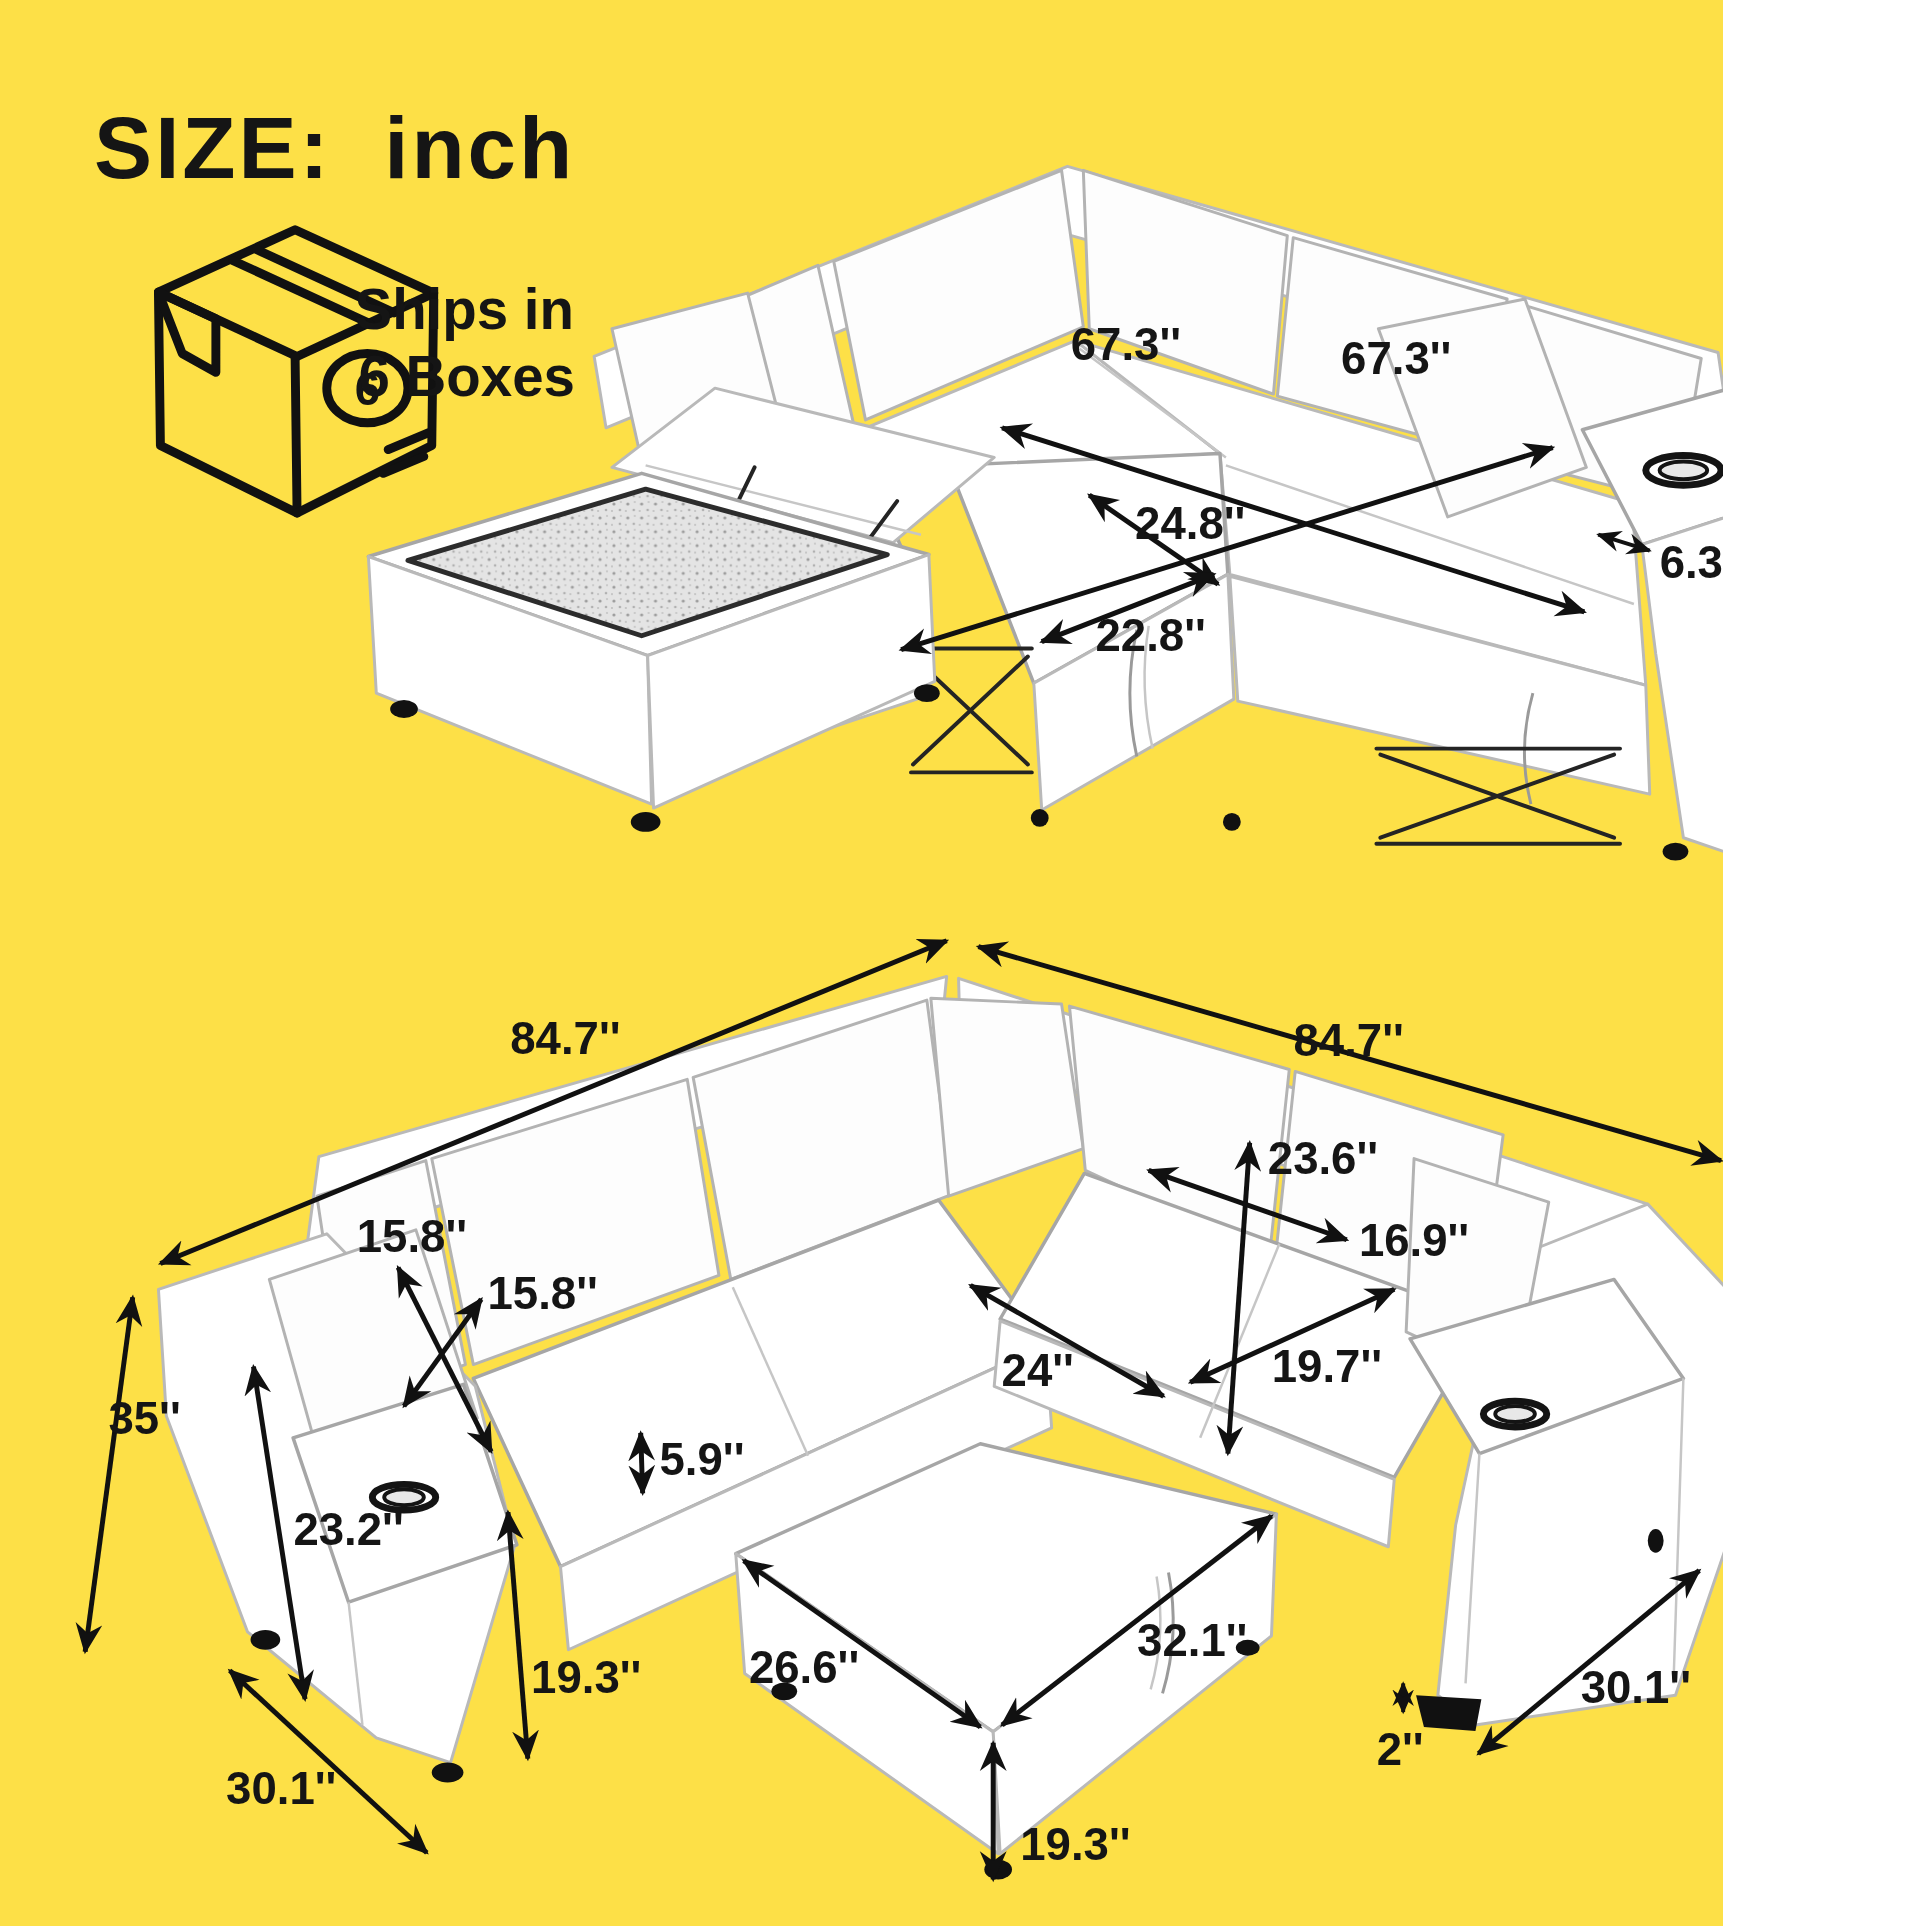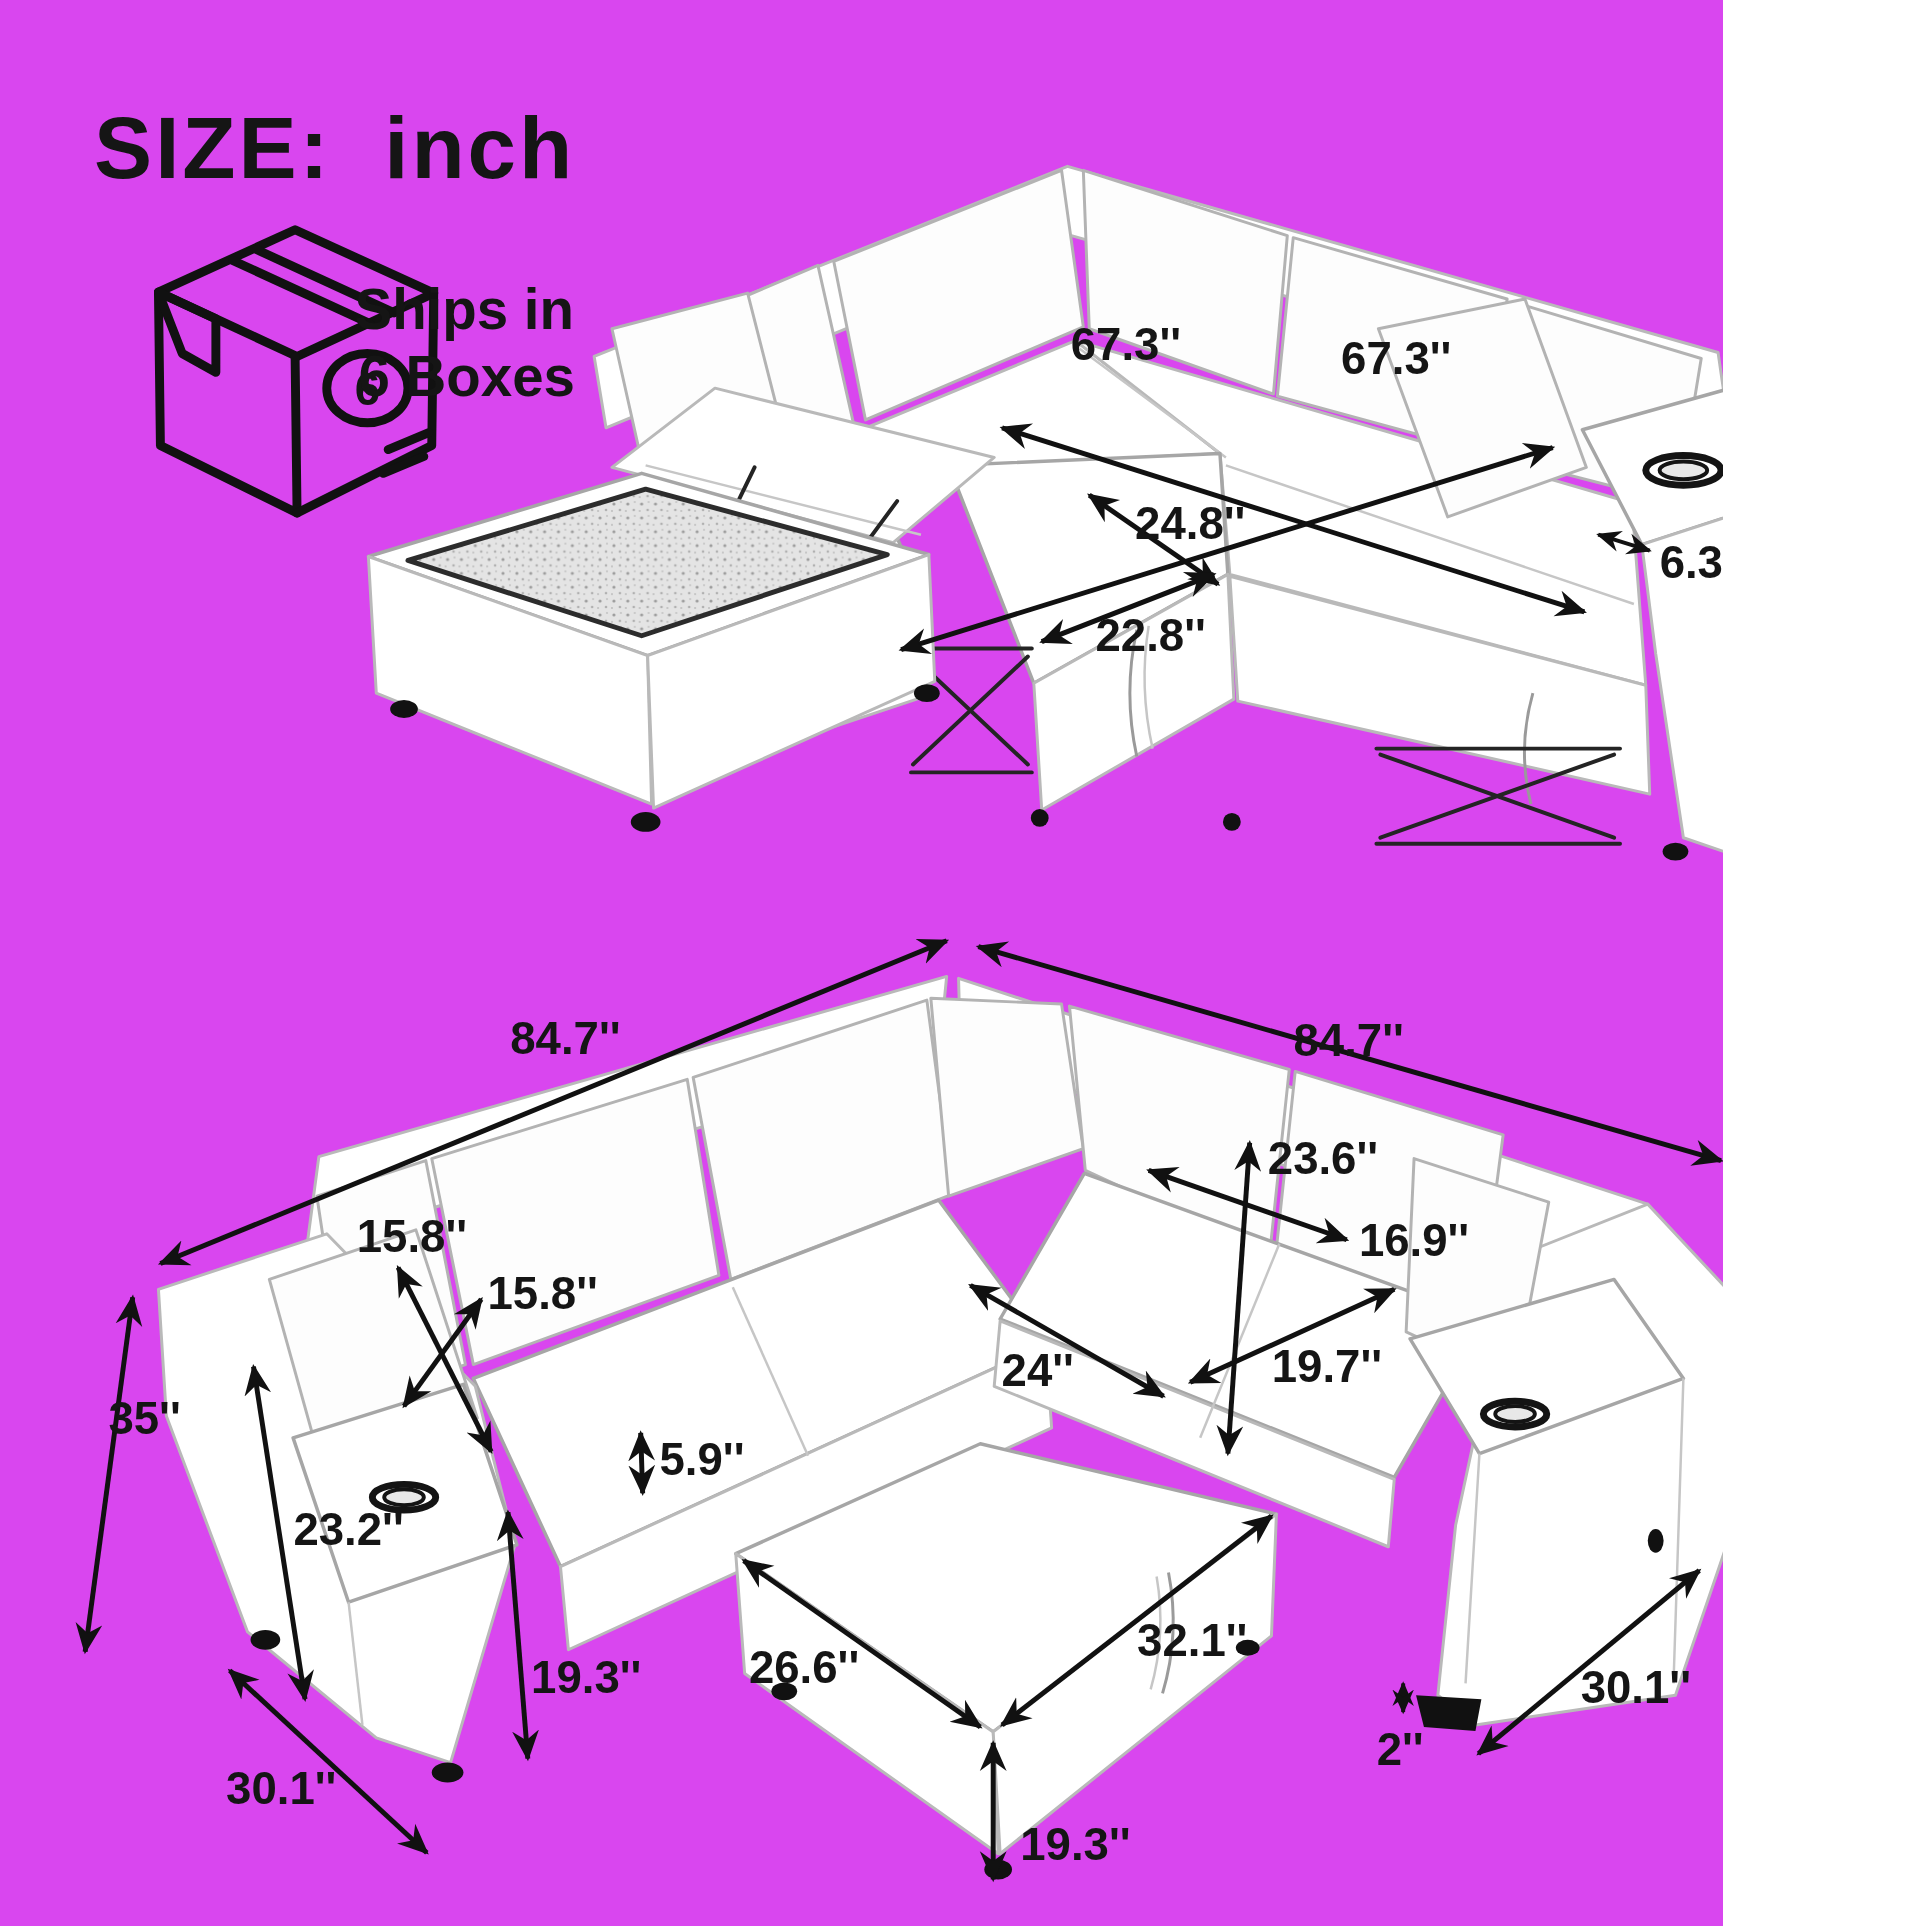--- a/index.html
+++ b/index.html
@@ -1,16 +1,16 @@
 <!DOCTYPE html>
 <html><head>
 <meta charset="utf-8">
 <style>
   html,body{margin:0;padding:0;background:#ffffff;}
-  .stage{width:1723px;height:1927px;position:relative;background:#d946ef;overflow:hidden;}
+  .stage{width:1723px;height:1927px;position:relative;background:#fde047;overflow:hidden;}
   svg{display:block;}
   text{font-family:"Liberation Sans","DejaVu Sans",sans-serif;fill:#151515;}
   .dim{font-size:46px;font-weight:700;}
   .hdr{font-size:88px;font-weight:900;letter-spacing:3px;}
   .ship{font-size:57px;font-weight:700;}
   .boxnum{font-size:46px;font-weight:700;}
   .cush{fill:#fdfdfd;stroke:#b3b3b3;stroke-width:3;stroke-linejoin:round;}
   .panel{fill:#ffffff;stroke:#b9b9b9;stroke-width:3;stroke-linejoin:round;}
   .panel2{fill:#ffffff;stroke:#a6a6a6;stroke-width:3.5;stroke-linejoin:round;}
   .soft{fill:none;stroke:#c6c6c6;stroke-width:2.5;}

